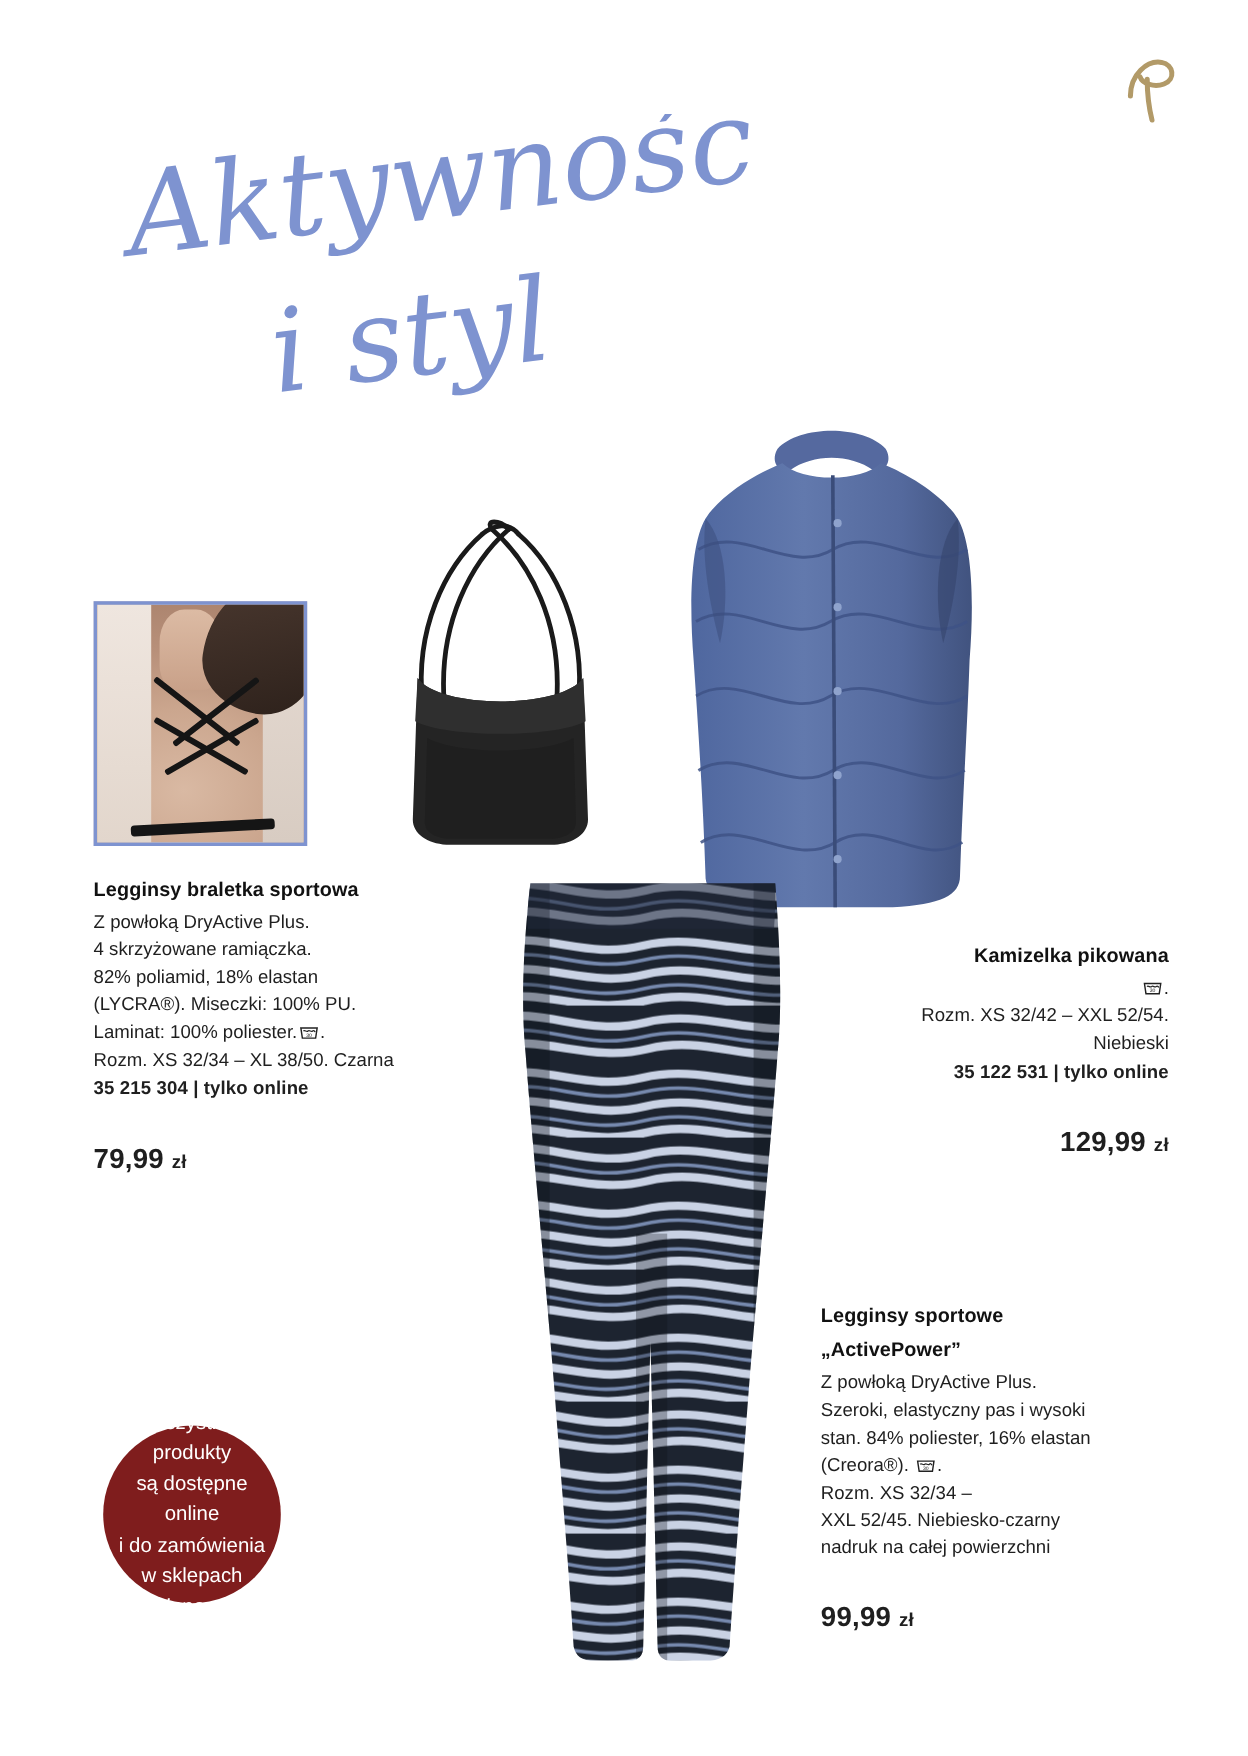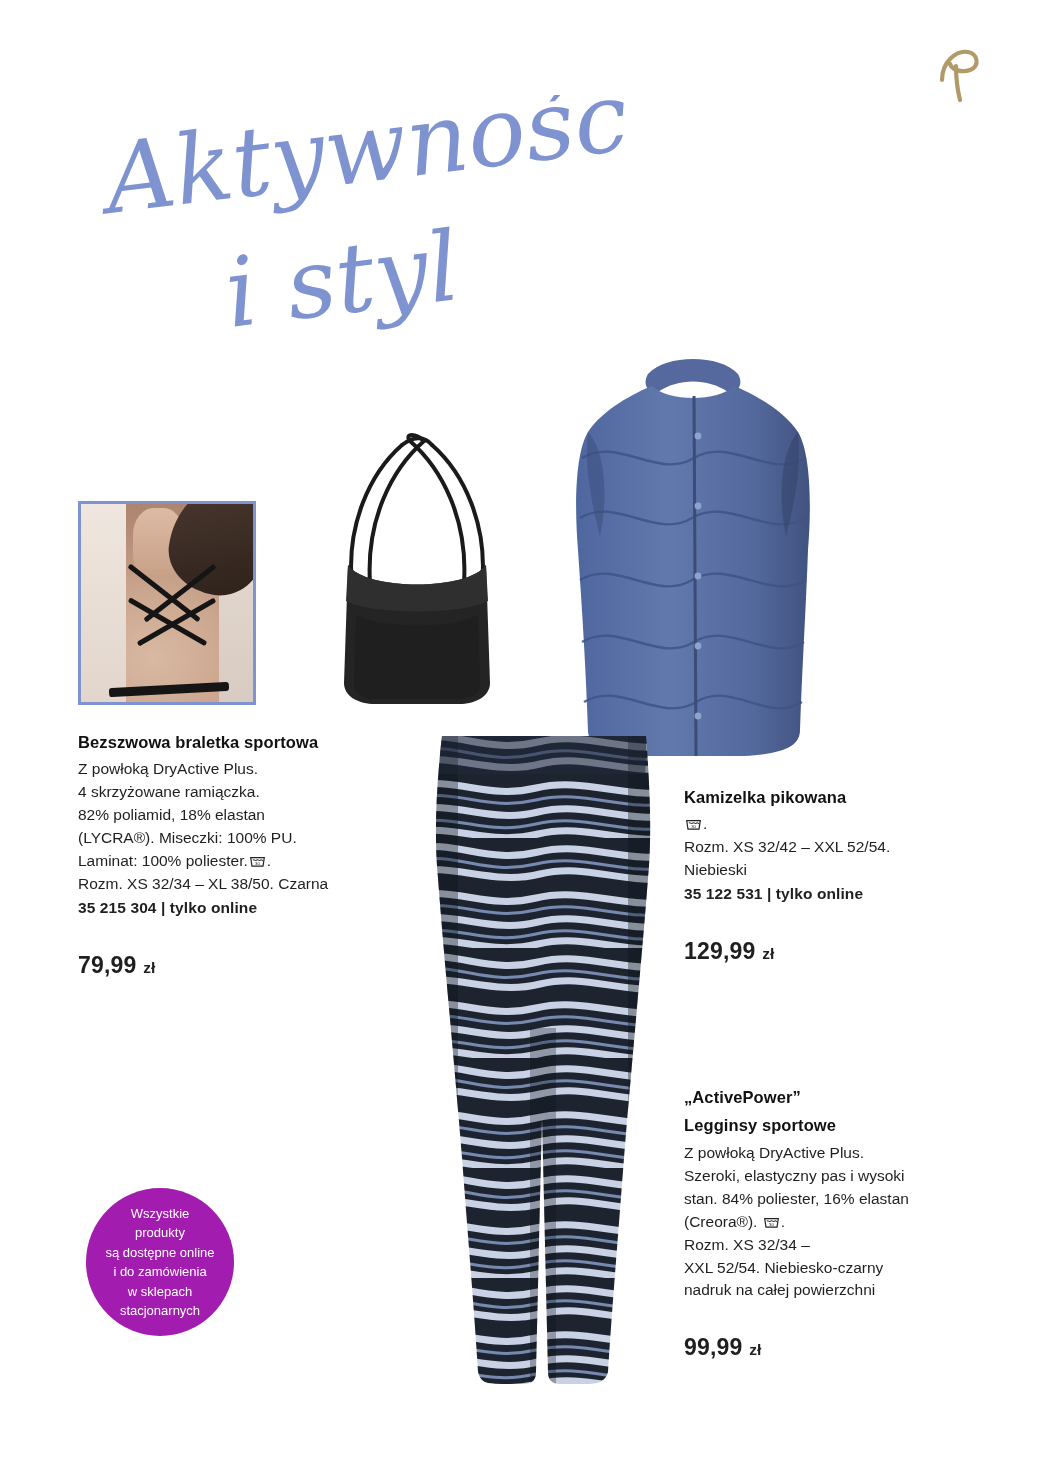--- a/index.html
+++ b/index.html
@@ -104,46 +104,46 @@
   .block .code { font-weight: bold; margin-top: 1px; letter-spacing: .1px; }
   .block .price {
     font-weight: bold;
     font-size: 23px;
     margin-top: 28px;
     letter-spacing: .2px;
   }
   .block .price .cur { font-size: 15.5px; font-weight: bold; }
 
   #block-bra { left: 78px; top: 730px; width: 340px; }
-  #block-vest { left: 684px; top: 785px; width: 290px; }
+  #block-vest { left: 684px; top: 785px; width: 290px; text-align: right; }
   #block-leg  { left: 684px; top: 1085px; width: 292px; }
 
   .wash-icon {
     display: inline-block;
     width: 17px;
     height: 14px;
     vertical-align: -2px;
     margin: 0 1px;
   }
 
   
   .badge {
     position: absolute;
     left: 86px;
     top: 1188px;
     width: 148px;
     height: 148px;
     border-radius: 50%;
-    background: #a21caf;
+    background: #7f1d1d;
     color: #ffffff;
     display: flex;
     align-items: center;
     justify-content: center;
     text-align: center;
-    font-size: 13px;
+    font-size: 17px;
     line-height: 1.5;
     white-space: pre-line;
     padding: 6px;
     box-sizing: border-box;
   }
 </style>
 </head>
 <body>
 
 <div class="logo">
@@ -264,21 +264,21 @@
       <rect x="0" y="0" width="40" height="660" fill="#0c1118" opacity=".35"></rect>
       <rect x="210" y="0" width="42" height="660" fill="#0c1118" opacity=".35"></rect>
       <rect x="112" y="300" width="26" height="360" fill="#0c1118" opacity=".3"></rect>
     </g>
 
     <path d="M24 8 L228 8 C228 22, 228 34, 227 46 L22 46 C21 34, 22 22, 24 8 Z" fill="#20283a" opacity=".55"></path>
   </svg>
 </div>
 
 <div class="block" id="block-bra">
-  <div class="title">Bezszwowa braletka sportowa</div>
+  <div class="title">Legginsy braletka sportowa</div>
   <div class="desc"><span>Z powłoką DryActive Plus.
 4 skrzyżowane ramiączka.
 82% poliamid, 18% elastan
 (LYCRA®). Miseczki: 100% PU.
 Laminat: 100% poliester.</span><span class="wash-icon"><svg viewBox="0 0 20 16" width="17" height="14">
           <path d="M2 4 L18 4 L16.5 14 L3.5 14 Z" fill="none" stroke="#222" stroke-width="1.4"></path>
           <path d="M4.5 7 C6 5.6, 7.5 8.4, 9 7 C10.5 5.6, 12 8.4, 13.5 7 C15 5.6, 16 8, 16 8" fill="none" stroke="#222" stroke-width="1.2"></path>
           <text x="10" y="12.6" font-size="5" text-anchor="middle" fill="#222" font-family="'Liberation Sans',sans-serif">30</text>
         </svg></span>.</div>
   <div class="desc">Rozm. XS 32/34 – XL 38/50. Czarna</div>
@@ -293,32 +293,32 @@
           <path d="M4.5 7 C6 5.6, 7.5 8.4, 9 7 C10.5 5.6, 12 8.4, 13.5 7 C15 5.6, 16 8, 16 8" fill="none" stroke="#222" stroke-width="1.2"></path>
           <text x="10" y="12.6" font-size="5" text-anchor="middle" fill="#222" font-family="'Liberation Sans',sans-serif">30</text>
         </svg></span>.</div>
   <div class="desc">Rozm. XS 32/42 – XXL 52/54.
 Niebieski</div>
   <div class="code">35 122 531 | tylko online</div>
   <div class="price"><span>129,99</span> <span class="cur">zł</span></div>
 </div>
 
 <div class="block" id="block-leg">
+  <div class="title">Legginsy sportowe</div>
   <div class="title">„ActivePower”</div>
-  <div class="title">Legginsy sportowe</div>
   <div class="desc"><span>Z powłoką DryActive Plus.
 Szeroki, elastyczny pas i wysoki
 stan. 84% poliester, 16% elastan
 (Creora®).</span> <span class="wash-icon"><svg viewBox="0 0 20 16" width="17" height="14">
           <path d="M2 4 L18 4 L16.5 14 L3.5 14 Z" fill="none" stroke="#222" stroke-width="1.4"></path>
           <path d="M4.5 7 C6 5.6, 7.5 8.4, 9 7 C10.5 5.6, 12 8.4, 13.5 7 C15 5.6, 16 8, 16 8" fill="none" stroke="#222" stroke-width="1.2"></path>
           <text x="10" y="12.6" font-size="5" text-anchor="middle" fill="#222" font-family="'Liberation Sans',sans-serif">30</text>
         </svg></span>. </div>
   <div class="desc">Rozm. XS 32/34 –
-XXL 52/54. Niebiesko-czarny
+XXL 52/45. Niebiesko-czarny
 nadruk na całej powierzchni</div>
   <div class="price"><span>99,99</span> <span class="cur">zł</span></div>
 </div>
 
 <div class="badge">Wszystkie
 produkty
 są dostępne online
 i do zamówienia
 w sklepach
 stacjonarnych</div>

